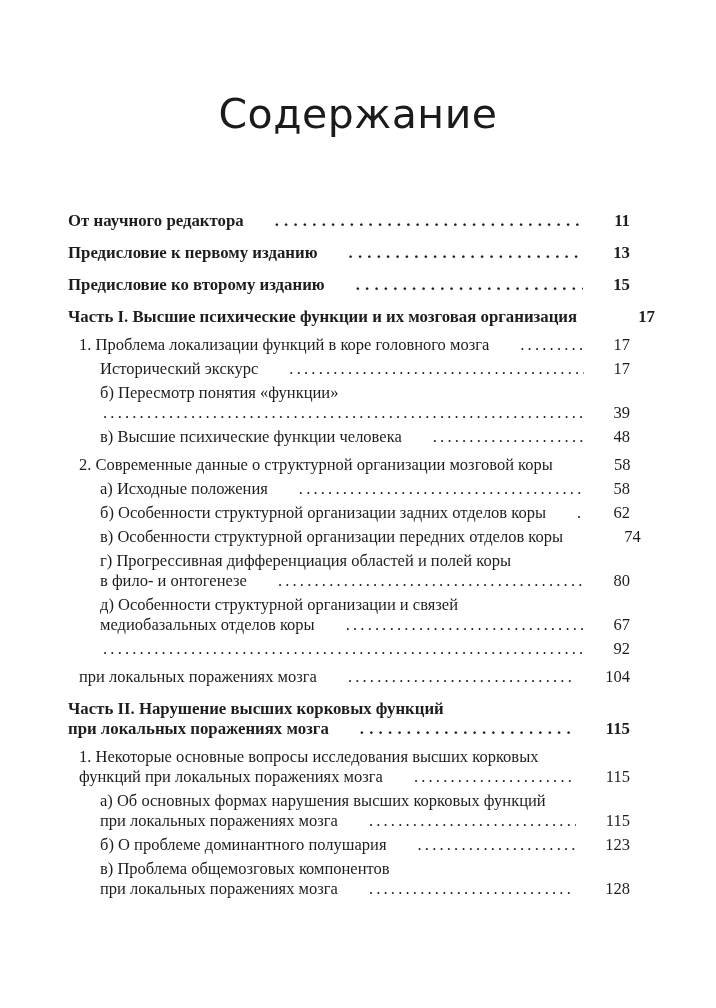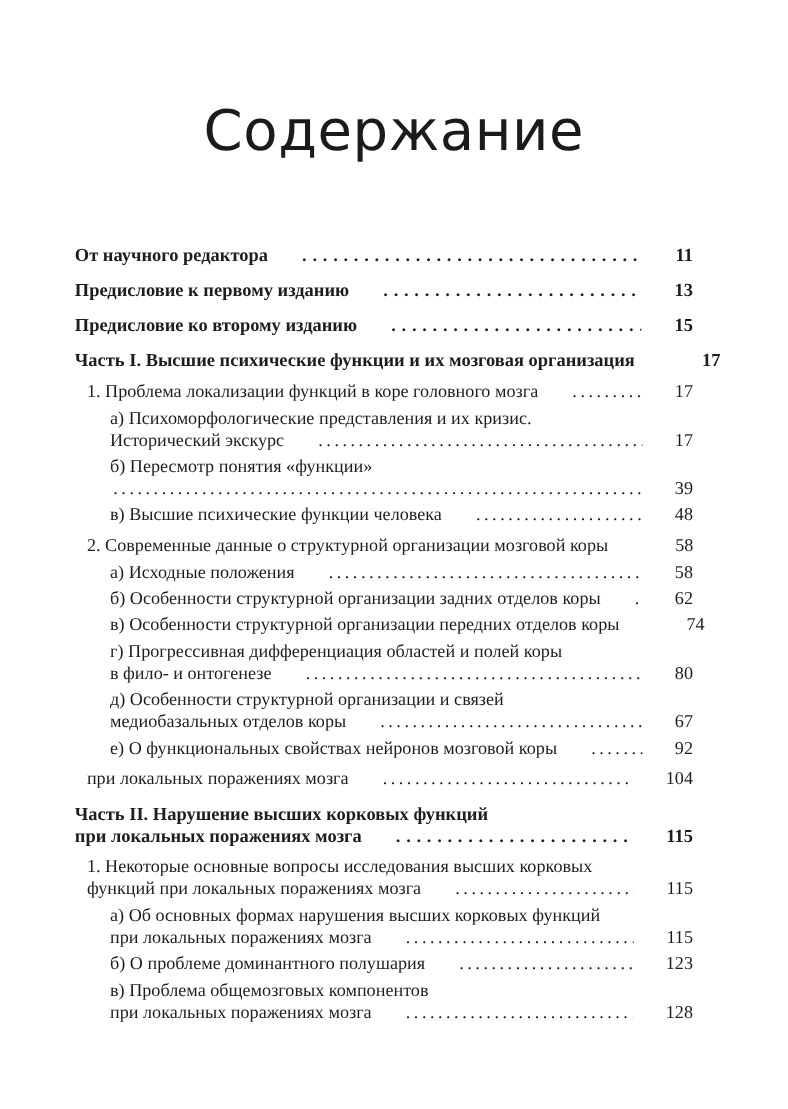--- a/index.html
+++ b/index.html
@@ -10,21 +10,21 @@
     font-family: "Liberation Serif", serif;
     color: #1d1d1d;
     overflow: hidden;
   }
   .page { width: 716px; height: 1008px; position: relative; background: #ffffff; }
 
   .title {
     padding-top: 92px;
     text-align: center;
     font-family: "DejaVu Sans", "Liberation Sans", sans-serif;
-    font-size: 51px;
+    font-size: 41px;
     line-height: 1.1;
     color: #1b1b1b;
     letter-spacing: 0.5px;
   }
 
   .toc {
     margin: 74px 0 0 68px;
     width: 562px;
     font-size: 16.5px;
     line-height: 20px;
@@ -95,21 +95,20 @@
 
     <div class="entry lvl-num">
       <div class="row">
         <span class="txt">1. Проблема локализации функций в коре головного мозга</span>
         <span class="dots">........................................................................................................................</span>
         <span class="pg">17</span>
       </div>
     </div>
 
     <div class="entry lvl-letter">
-      <div class="cont">а) Психоморфологические представления и их кризис.</div>
       <div class="row">
         <span class="txt">Исторический экскурс</span>
         <span class="dots">........................................................................................................................</span>
         <span class="pg">17</span>
       </div>
     </div>
 
     <div class="entry lvl-letter">
       <div class="cont">б) Пересмотр понятия «функции»</div>
       <div class="row">
@@ -171,21 +170,20 @@
       <div class="cont">д) Особенности структурной организации и связей</div>
       <div class="row">
         <span class="txt">медиобазальных отделов коры</span>
         <span class="dots">........................................................................................................................</span>
         <span class="pg">67</span>
       </div>
     </div>
 
     <div class="entry lvl-letter">
       <div class="row">
-        <span class="txt">е) О функциональных свойствах нейронов мозговой коры</span>
         <span class="dots">........................................................................................................................</span>
         <span class="pg">92</span>
       </div>
     </div>
 
     <div class="entry lvl-num">
       <div class="row">
         <span class="txt">при локальных поражениях мозга</span>
         <span class="dots">........................................................................................................................</span>
         <span class="pg">104</span>

